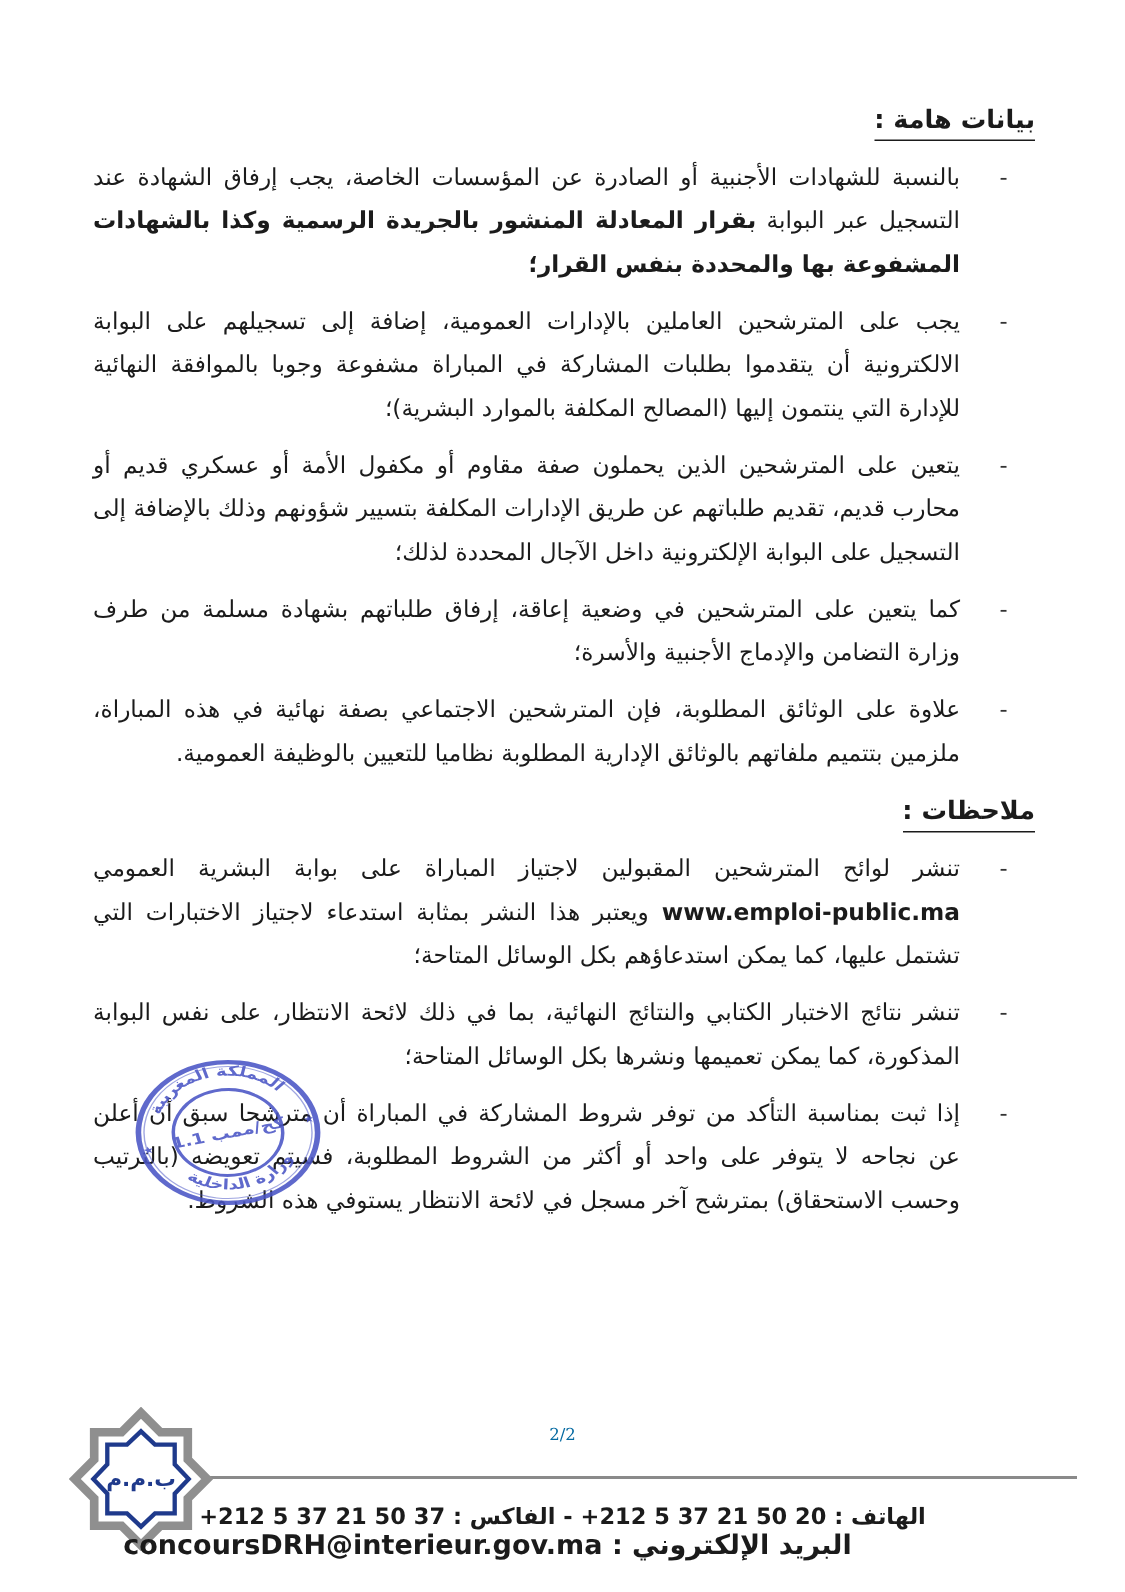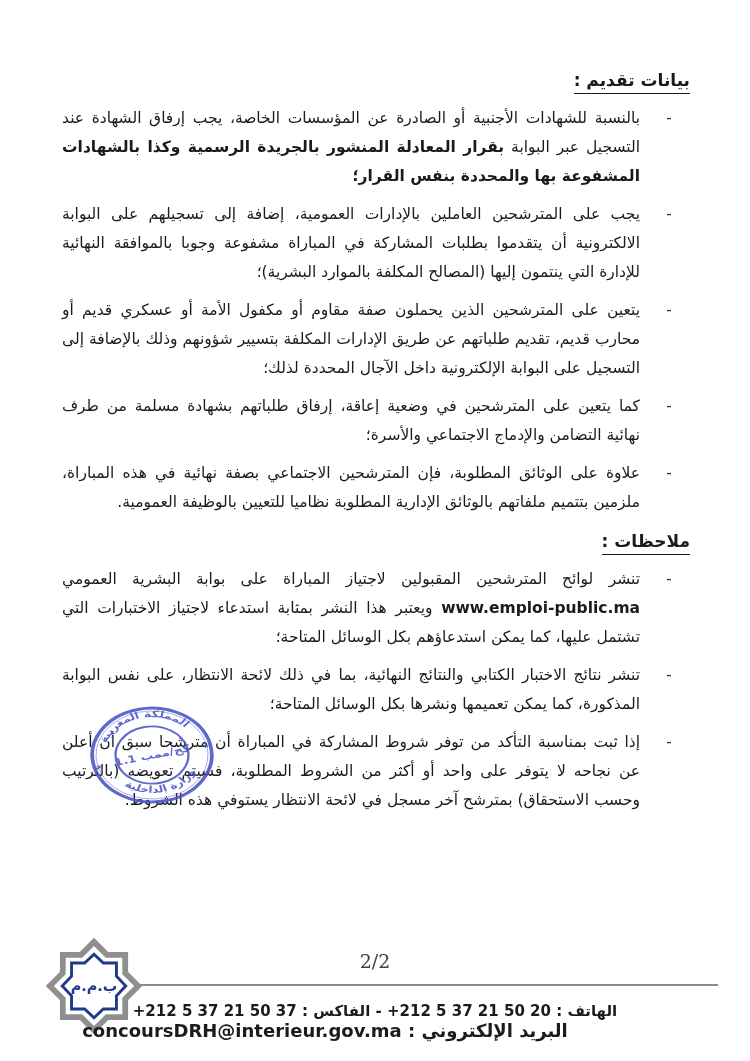--- a/index.html
+++ b/index.html
@@ -58,22 +58,22 @@
     top:700px;
     width:140px;
     height:110px;
     opacity:0.88;
   }
   
   .page-number{
     position:absolute;
     top:950px;left:0;right:0;
     text-align:center;
-    font-size:19px;
-    color:#404040;
+    font-size:11px;
+    color:#0369a1;
     font-family:"DejaVu Serif","Liberation Serif",serif;
   }
   .footer-rule{
     position:absolute;
     top:984px;left:133px;
     width:585px;height:2px;
     background:#8a8a8a;
   }
   .bpp-logo{
     position:absolute;
@@ -101,40 +101,40 @@
   .stamp-text{fill:#4a55c5;}
 </style>
 </head>
 <body>
 
 <div class="page">
 
   <div class="main">
 
     <div class="section">
-      <h2 class="section-title">بيانات تقديم :</h2>
+      <h2 class="section-title">بيانات هامة :</h2>
 
       <div class="item">
         <span class="dash">-</span>
         <div class="item-text"><span>بالنسبة للشهادات الأجنبية أو الصادرة عن المؤسسات الخاصة، يجب إرفاق الشهادة عند التسجيل عبر البوابة </span><b>بقرار المعادلة المنشور بالجريدة الرسمية وكذا بالشهادات المشفوعة بها والمحددة بنفس القرار؛</b></div>
       </div>
 
       <div class="item">
         <span class="dash">-</span>
         <div class="item-text"><span>يجب على المترشحين العاملين بالإدارات العمومية، إضافة إلى تسجيلهم على البوابة الالكترونية أن يتقدموا بطلبات المشاركة في المباراة مشفوعة وجوبا بالموافقة النهائية للإدارة التي ينتمون إليها (المصالح المكلفة بالموارد البشرية)؛</span></div>
       </div>
 
       <div class="item">
         <span class="dash">-</span>
         <div class="item-text"><span>يتعين على المترشحين الذين يحملون صفة مقاوم أو مكفول الأمة أو عسكري قديم أو محارب قديم، تقديم طلباتهم عن طريق الإدارات المكلفة بتسيير شؤونهم وذلك بالإضافة إلى التسجيل على البوابة الإلكترونية داخل الآجال المحددة لذلك؛</span></div>
       </div>
 
       <div class="item">
         <span class="dash">-</span>
-        <div class="item-text"><span>كما يتعين على المترشحين في وضعية إعاقة، إرفاق طلباتهم بشهادة مسلمة من طرف نهائية التضامن والإدماج الاجتماعي والأسرة؛</span></div>
+        <div class="item-text"><span>كما يتعين على المترشحين في وضعية إعاقة، إرفاق طلباتهم بشهادة مسلمة من طرف وزارة التضامن والإدماج الأجنبية والأسرة؛</span></div>
       </div>
 
       <div class="item">
         <span class="dash">-</span>
         <div class="item-text"><span>علاوة على الوثائق المطلوبة، فإن المترشحين الاجتماعي بصفة نهائية في هذه المباراة، ملزمين بتتميم ملفاتهم بالوثائق الإدارية المطلوبة نظاميا للتعيين بالوظيفة العمومية.</span></div>
       </div>
     </div>
 
     <div class="section">
       <h2 class="section-title">ملاحظات :</h2>

